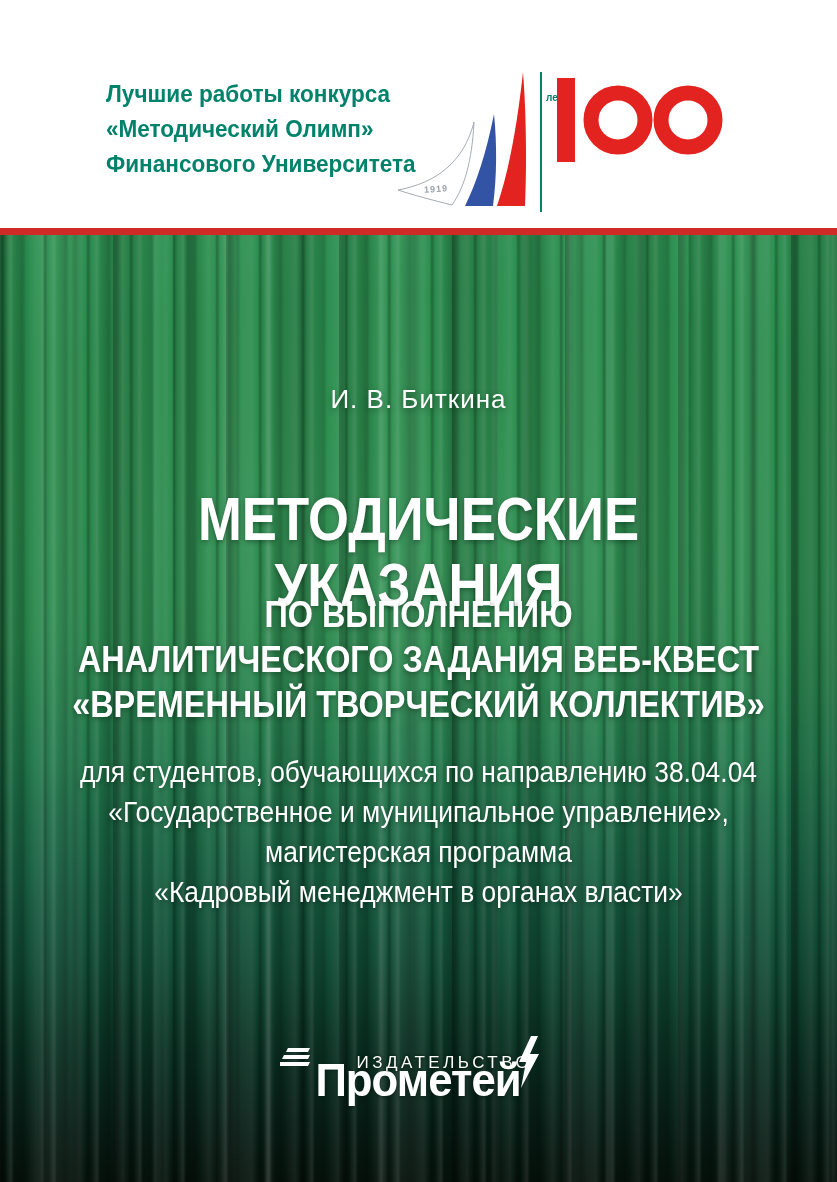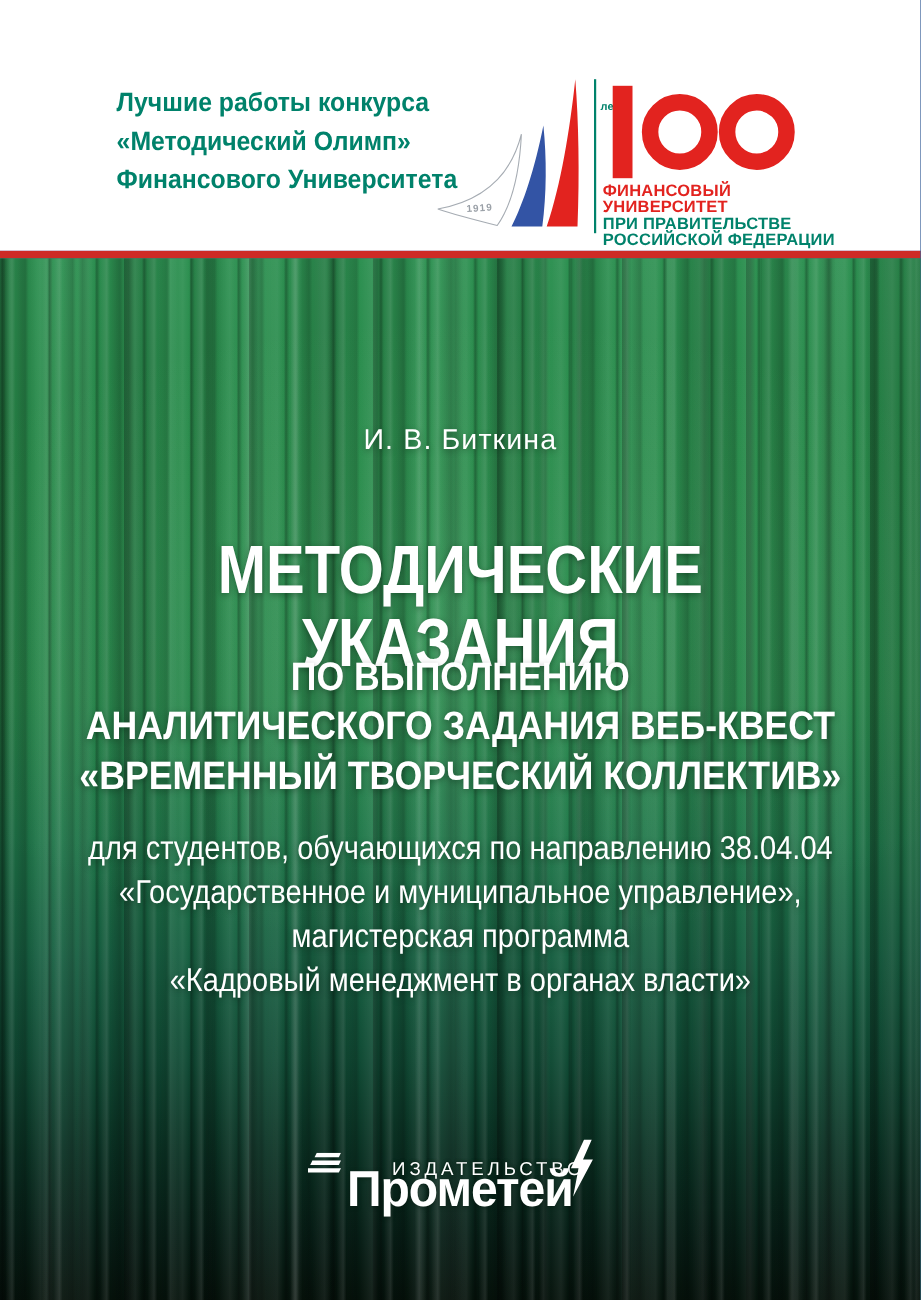--- a/index.html
+++ b/index.html
@@ -1,20 +1,20 @@
 <!DOCTYPE html>
 <html><head>
 <meta charset="utf-8">
 <style>
   html,body{margin:0;padding:0;background:#444;}
   .cover{
     position:relative;
     width:837px;height:1182px;
     margin:0 auto;
-    background:#3b82f6;
+    background:#b91c1c;
     overflow:hidden;
     font-family:"Liberation Sans","DejaVu Sans",sans-serif;
   }
 
   
   .header{position:absolute;left:0;top:0;width:837px;height:228px;background:#ffffff;}
   .comp-text{
     position:absolute;left:106px;top:76px;
     color:#00826B;font-weight:bold;font-size:24px;line-height:35px;
     transform:scaleX(0.94);transform-origin:left top;letter-spacing:0;
@@ -121,25 +121,20 @@
 
       <div class="num-wrap">
         <svg width="186" height="88" viewBox="0 0 186 88">
           <rect x="12" y="2" width="18" height="84" fill="#E2231F"></rect>
           <circle cx="73" cy="44" r="27" fill="none" stroke="#E2231F" stroke-width="15"></circle>
           <circle cx="143" cy="44" r="27" fill="none" stroke="#E2231F" stroke-width="15"></circle>
         </svg>
         <span class="sr-only">100</span>
       </div>
 
-      <div class="uni-lines">
-        <div class="uni-line-red">ФИНАНСОВЫЙ УНИВЕРСИТЕТ</div>
-        <div class="uni-line-teal">ПРИ ПРАВИТЕЛЬСТВЕ</div>
-        <div class="uni-line-teal">РОССИЙСКОЙ ФЕДЕРАЦИИ</div>
-      </div>
     </div>
   </div>
 
   <div class="red-bar"></div>
 
   <div class="green"></div>
 
   <div class="cover-text author">И. В. Биткина</div>
 
   <h1 class="cover-text title">МЕТОДИЧЕСКИЕ УКАЗАНИЯ</h1>

